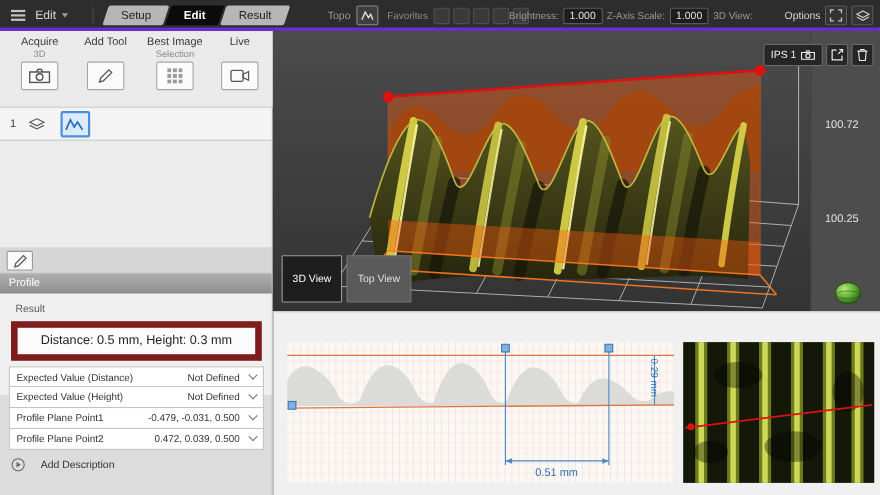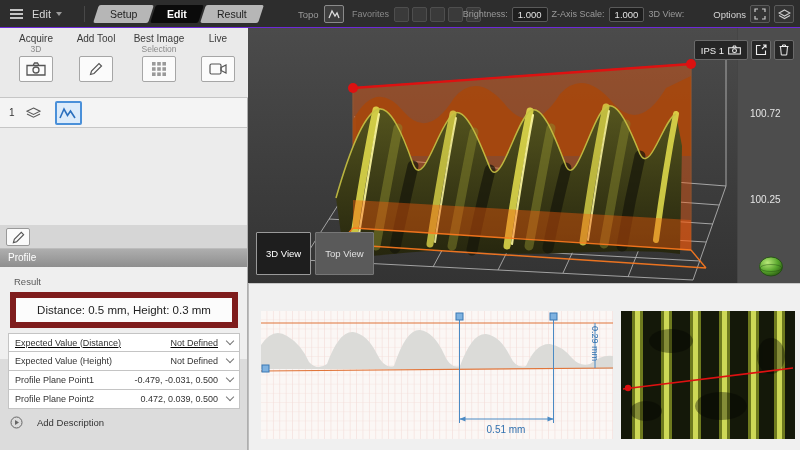--- a/index.html
+++ b/index.html
@@ -1,20 +1,20 @@
 <!DOCTYPE html>
 <html><head>
 <meta charset="utf-8">
 <style>
   html,body{margin:0;padding:0;width:800px;height:450px;overflow:hidden;
     font-family:"Liberation Sans",sans-serif;background:#dfdfdf;}
   *{box-sizing:border-box;}
 
   
-  #topbar{position:absolute;left:0;top:0;width:800px;height:28px;background:#2d2d2d;border-bottom:1px solid #6d28d9;z-index:30;}
+  #topbar{position:absolute;left:0;top:0;width:800px;height:28px;background:#2d2d2d;border-bottom:3px solid #6d28d9;z-index:30;}
   #hamburger{position:absolute;left:10px;top:9px;width:13px;}
   #hamburger i{display:block;height:2px;background:#c4c4c4;margin-bottom:2px;}
   #menu-edit{position:absolute;left:32px;top:0;height:28px;display:flex;align-items:center;gap:5px;color:#d8d8d8;font-size:11px;}
   .caret{width:0;height:0;border-left:3.5px solid transparent;border-right:3.5px solid transparent;border-top:4px solid #9a9a9a;display:inline-block;}
   #menu-sep{position:absolute;left:84px;top:6px;height:16px;border-left:1px solid #484848;}
   #tabstrip{position:absolute;left:96px;top:5px;height:18px;display:flex;}
   .tab{position:relative;transform:skewX(-18deg);border-radius:2px;margin-right:2px;}
   .tab .lbl{display:block;transform:skewX(18deg);padding:0 14px;font-size:10.5px;line-height:18px;}
   .tab.inactive{background:#b6b6b6;}
   .tab.inactive .lbl{color:#1e1e1e;}
@@ -45,21 +45,21 @@
   #thumb-sel{margin-left:14px;width:27px;height:24px;background:#dcebfa;border:2px solid #4a90d9;border-radius:2px;display:flex;align-items:center;justify-content:center;}
   #list-area{position:absolute;left:0;top:100px;width:247px;height:97px;background:#ececec;}
   #edit-row{position:absolute;left:0;top:197px;width:247px;height:24px;background:#d6d6d6;border-bottom:1px solid #bcbcbc;}
   #edit-tool-btn{position:absolute;left:6px;top:3px;width:24px;height:18px;background:#fafafa;border:1px solid #999;border-radius:2px;display:flex;align-items:center;justify-content:center;}
   #profile-header{position:absolute;left:0;top:221px;width:247px;height:18px;background:linear-gradient(#aeaeae,#8e8e8e);color:#fff;font-size:10px;line-height:18px;padding-left:8px;}
   #result-section{position:absolute;left:0;top:239px;width:247px;height:92px;background:#efefef;}
   #result-label{position:absolute;left:14px;top:9px;font-size:9.5px;color:#5a5a5a;}
   #result-box{position:absolute;left:10px;right:9px;top:25px;height:36px;background:#fcfcfc;border:6px solid #7f1d1d;display:flex;align-items:center;justify-content:center;font-size:11.5px;color:#222;}
   #param-table{position:absolute;left:8px;right:7px;top:305px;}
   .param-row{height:19px;background:#fff;border:1px solid #c4c4c4;border-top:none;display:flex;align-items:center;padding:0 6px;}
-  .param-row:first-child{border-top:1px solid #c4c4c4;text-decoration:underline;}
+  .param-row:first-child{border-top:1px solid #c4c4c4;}
   .row-label{flex:1;font-size:9px;color:#333;}
   .row-value{font-size:9px;color:#333;margin-right:9px;}
   .chev{width:6px;height:6px;border-right:1.4px solid #777;border-bottom:1.4px solid #777;transform:rotate(45deg);margin-top:-4px;}
   #add-desc{position:absolute;left:10px;top:388px;display:flex;align-items:center;gap:14px;}
   #add-desc .desc-label{font-size:9.5px;color:#333;}
 
   
   #viewport{position:absolute;left:248px;top:28px;width:552px;height:255px;background:#3c3c3c;overflow:hidden;}
   #scene-svg{position:absolute;left:0;top:0;}
   #right-strip{position:absolute;left:489px;top:0;width:63px;height:255px;background:#4d4d4d;border-left:1px solid #454545;}

